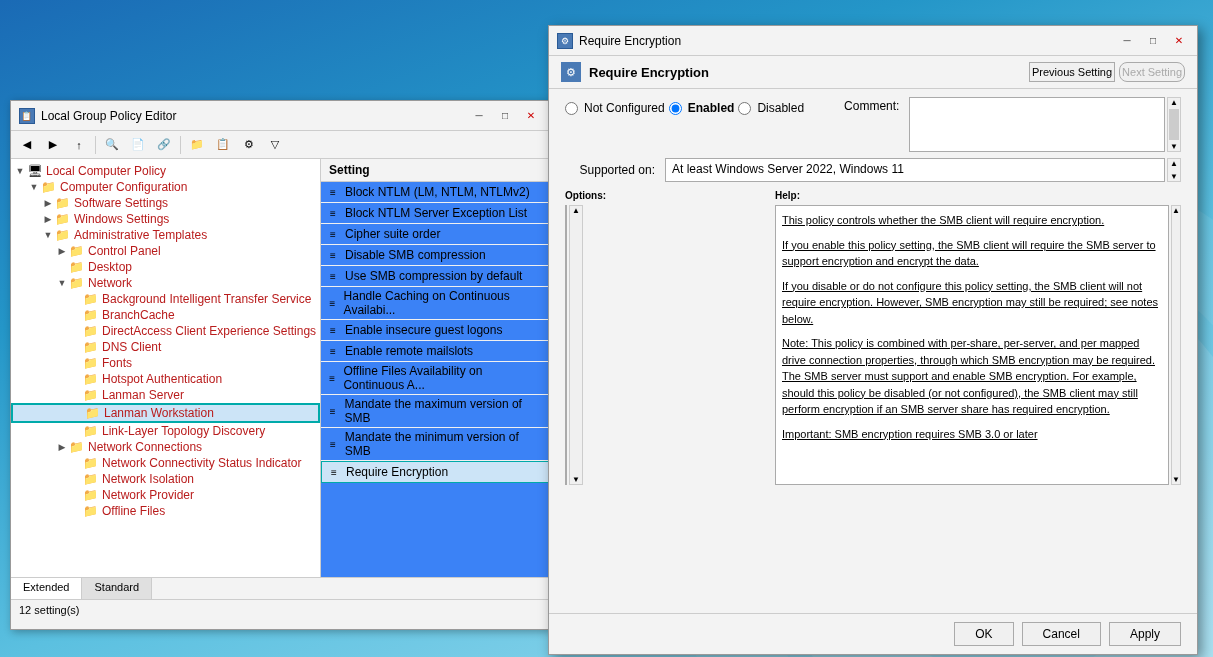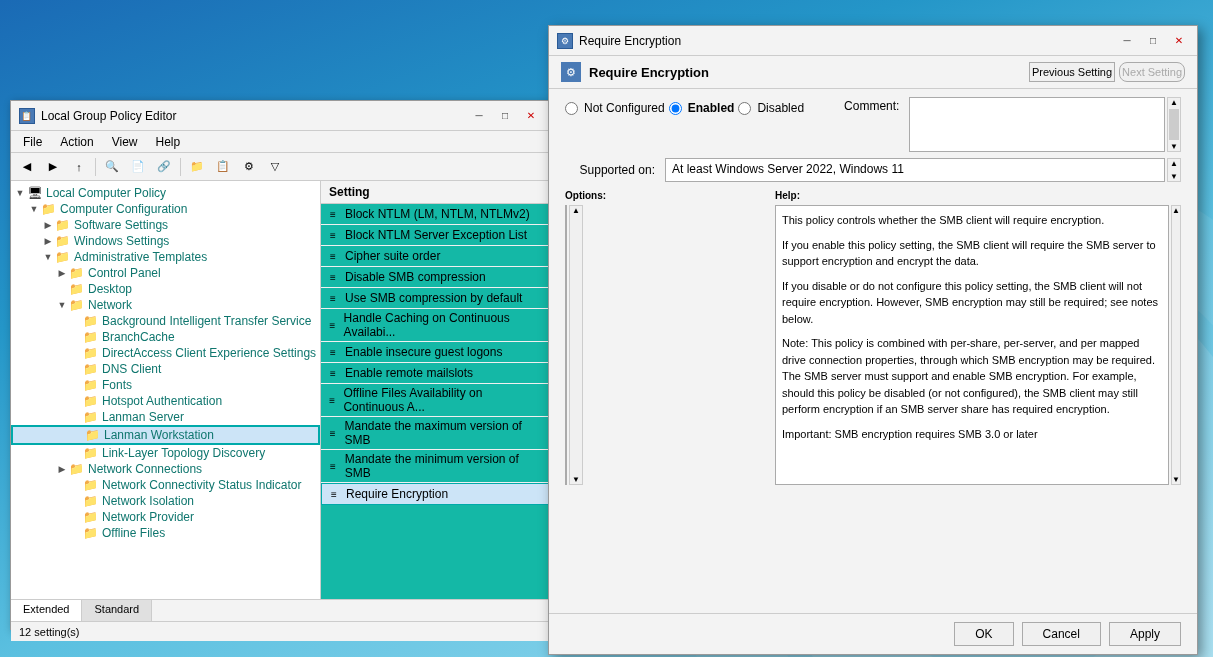--- a/index.html
+++ b/index.html
@@ -128,33 +128,33 @@
       align-items: center;
       justify-content: center;
     }
 
     .folder-icon {
       font-size: 12px;
     }
 
     .tree-label {
       font-size: 12px;
-      color: #0f766e;
+      color: #b91c1c;
     }
 
     
     .indent-0 { padding-left: 2px; }
     .indent-1 { padding-left: 16px; }
     .indent-2 { padding-left: 30px; }
     .indent-3 { padding-left: 44px; }
     .indent-4 { padding-left: 58px; }
 
     .gpe-panel {
       flex: 1;
-      background: #14b8a6;
+      background: #3b82f6;
       overflow-y: auto;
     }
 
     .panel-header {
       background: #f3f3f3;
       padding: 4px 8px;
       border-bottom: 1px solid #ccc;
       font-size: 12px;
       font-weight: bold;
     }
@@ -316,20 +316,21 @@
       height: 280px;
       padding: 6px;
       overflow-y: auto;
       font-size: 11px;
       color: #000;
       line-height: 1.5;
     }
 
     .help-box p {
       margin-bottom: 8px;
+      text-decoration: underline;
     }
 
     .dialog-footer {
       display: flex;
       justify-content: flex-end;
       gap: 8px;
       padding: 8px 16px;
       border-top: 1px solid #ccc;
       background: #f3f3f3;
       position: absolute;
@@ -364,26 +365,20 @@
 <div class="gpe-window">
 
   <div class="gpe-titlebar">
     <div style="width:16px;height:16px;background:#4a7ab5;border:1px solid #2a5a95;display:flex;align-items:center;justify-content:center;font-size:9px;color:white;">📋</div>
     <span class="gpe-title-text">Local Group Policy Editor</span>
     <div class="win-btn">─</div>
     <div class="win-btn">□</div>
     <div class="win-btn" style="color:#cc0000;">✕</div>
   </div>
 
-  <div class="gpe-menubar">
-    <span class="menu-item">File</span>
-    <span class="menu-item">Action</span>
-    <span class="menu-item">View</span>
-    <span class="menu-item">Help</span>
-  </div>
 
   <div class="gpe-toolbar">
     <div class="toolbar-btn">◀</div>
     <div class="toolbar-btn">▶</div>
     <div class="toolbar-btn">↑</div>
     <div style="width:1px;height:18px;background:#ccc;margin:0 2px;"></div>
     <div class="toolbar-btn">🔍</div>
     <div class="toolbar-btn">📄</div>
     <div class="toolbar-btn">🔗</div>
     <div style="width:1px;height:18px;background:#ccc;margin:0 2px;"></div>

